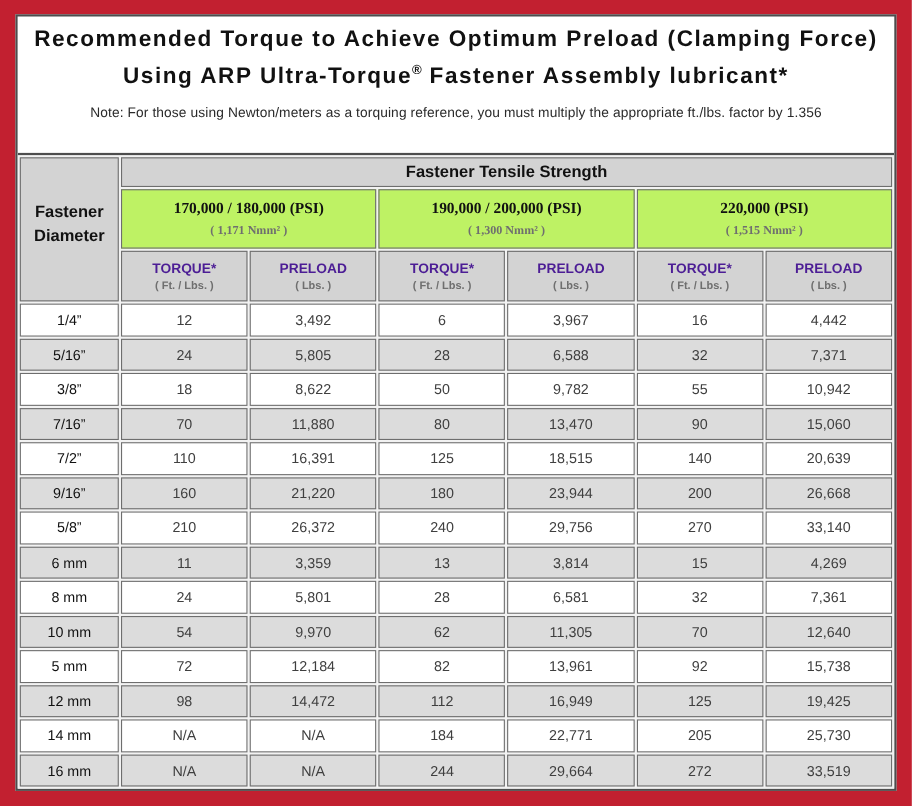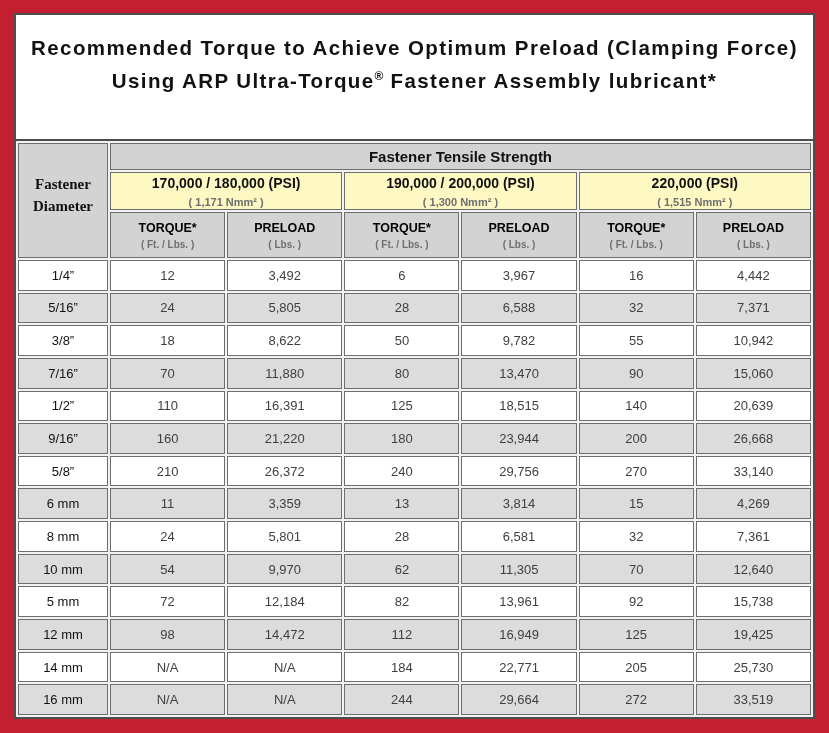--- a/index.html
+++ b/index.html
@@ -16,21 +16,21 @@
     background:#ffffff;
     border:2px solid #4d4d4d;
     display:flex; flex-direction:column;
     overflow:hidden;
   }
 
   
   .title-area {
     height:124px; flex:0 0 auto;
     text-align:center;
-    padding-top:17px;
+    padding-top:5px;
   }
   .title {
     font-size:20.5px; font-weight:bold; color:#111;
     letter-spacing:1.4px; line-height:1.6;
   }
   .title sup { font-size:12px; letter-spacing:0; }
   .note {
     margin-top:9px;
     font-size:12.5px; color:#2b2b2b;
     letter-spacing:0.1px;
@@ -48,55 +48,55 @@
     border:1px solid #6e6e6e;
     text-align:center; vertical-align:middle;
     overflow:hidden; white-space:nowrap;
   }
 
   .corner {
     background:#d3d3d3;
     font-size:15px; font-weight:bold; color:#111;
     vertical-align:bottom; padding-bottom:10px;
     line-height:1.45;
-    font-family:Liberation Serif, serif;
   }
   .main-h {
     background:#d3d3d3;
     font-size:15px; font-weight:bold; color:#111;
     height:27px;
   }
   .psi {
-    background:#fef9c3; height:38px;
+    background:#bef264; height:54px;font-family:Liberation Serif, serif;
   }
   .psi-val { font-size:14px; font-weight:bold; color:#111; margin-bottom:5px; }
   .nmm   { font-size:11px; color:#6f6f6f; }
   .sub {
     background:#d3d3d3; height:46px;
   }
-  .sub-l { font-size:12.5px; font-weight:bold; color:#000000; margin-bottom:4px; }
+  .sub-l { font-size:12.5px; font-weight:bold; color:#4c1d95; margin-bottom:4px; }
   .sub-u { font-size:10px; color:#6f6f6f; }
 
   .data-row td { height:27px; }
   .data-row:nth-child(odd) td  { background:#ffffff; }
   .data-row:nth-child(even) td { background:#dcdcdc; }
   .dia { font-size:13px; font-weight:normal; color:#111; }
   .val { font-size:13px; color:#3f3f3f; }
 </style>
 </head>
 <body>
 
 <div class="frame">
   <div class="content">
 
     <div class="title-area">
       <div class="title">
         <span>Recommended Torque to Achieve Optimum Preload (Clamping Force)</span><br>
         <span>Using ARP Ultra-Torque</span><sup>®</sup><span> Fastener Assembly lubricant*</span>
       </div>
+      <div class="note">Note: For those using Newton/meters as a torquing reference, you must multiply the appropriate ft./lbs. factor by 1.356</div>
     </div>
 
     <table class="torque-table">
       <colgroup>
         <col style="width:90px">
         <col>
           <col>
           <col>
           <col>
           <col>
@@ -182,21 +182,21 @@
         <tr class="data-row">
           <td class="dia">7/16”</td>
           <td class="val">70</td>
           <td class="val">11,880</td>
           <td class="val">80</td>
           <td class="val">13,470</td>
           <td class="val">90</td>
           <td class="val">15,060</td>
         </tr>
         <tr class="data-row">
-          <td class="dia">1/2”</td>
+          <td class="dia">7/2”</td>
           <td class="val">110</td>
           <td class="val">16,391</td>
           <td class="val">125</td>
           <td class="val">18,515</td>
           <td class="val">140</td>
           <td class="val">20,639</td>
         </tr>
         <tr class="data-row">
           <td class="dia">9/16”</td>
           <td class="val">160</td>

